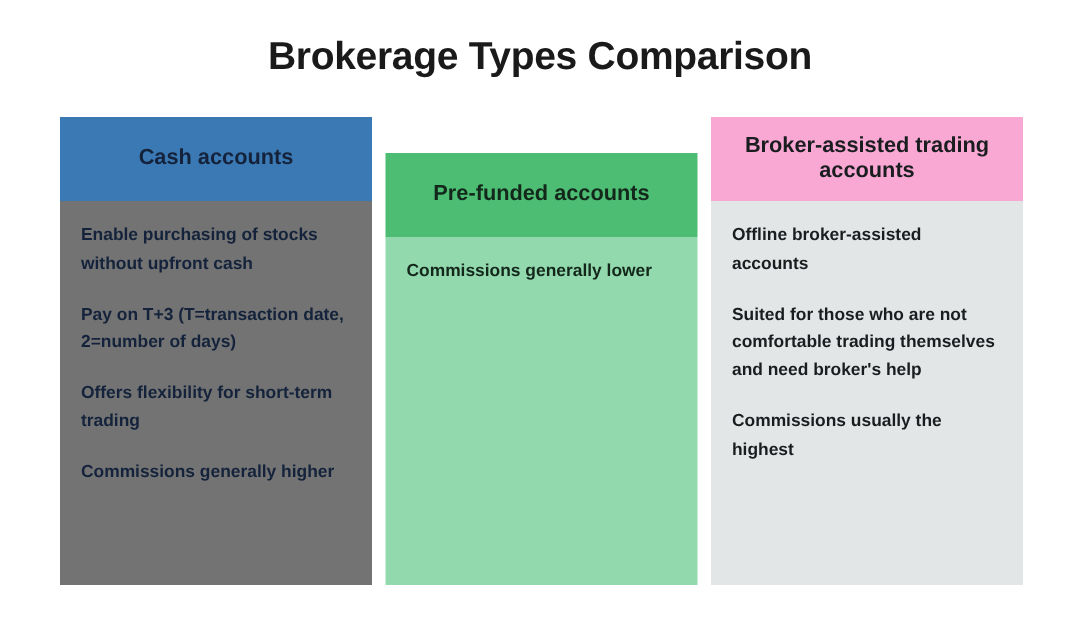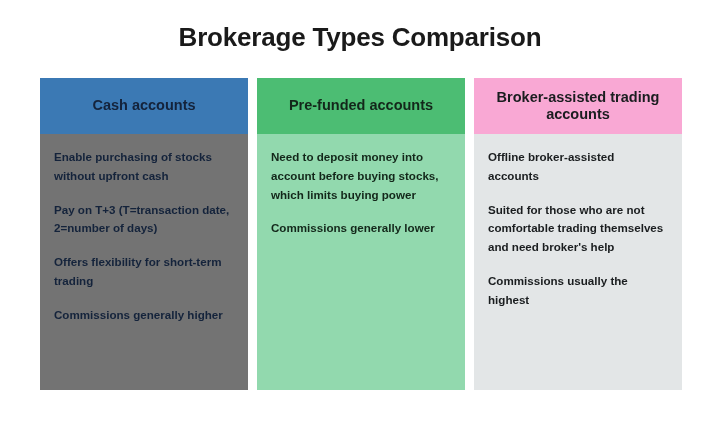--- a/index.html
+++ b/index.html
@@ -82,20 +82,21 @@
   }
   .col-cash .col-body {
     background: #737373;
     color: #14233b;
   }
 
   
   .col-prefunded .col-header {
     background: #4cbd73;
     color: #13271a;
+    margin-top: 24px;
   }
   .col-prefunded .col-body {
     background: #92d9ae;
     color: #13271a;
   }
 
   
   .col-broker .col-header {
     background: #f9a8d4;
     color: #1a1d1f;
@@ -120,21 +121,20 @@
         <p>Enable purchasing of stocks without upfront cash</p>
         <p>Pay on T+3 (T=transaction date, 2=number of days)</p>
         <p>Offers flexibility for short-term trading</p>
         <p>Commissions generally higher</p>
       </div>
     </div>
 
     <div class="column col-prefunded">
       <div class="col-header">Pre-funded accounts</div>
       <div class="col-body">
-        <p>Need to deposit money into account before buying stocks, which limits buying power</p>
         <p>Commissions generally lower</p>
       </div>
     </div>
 
     <div class="column col-broker">
       <div class="col-header">Broker-assisted trading accounts</div>
       <div class="col-body">
         <p>Offline broker-assisted accounts</p>
         <p>Suited for those who are not comfortable trading themselves and need broker's help</p>
         <p>Commissions usually the highest</p>

